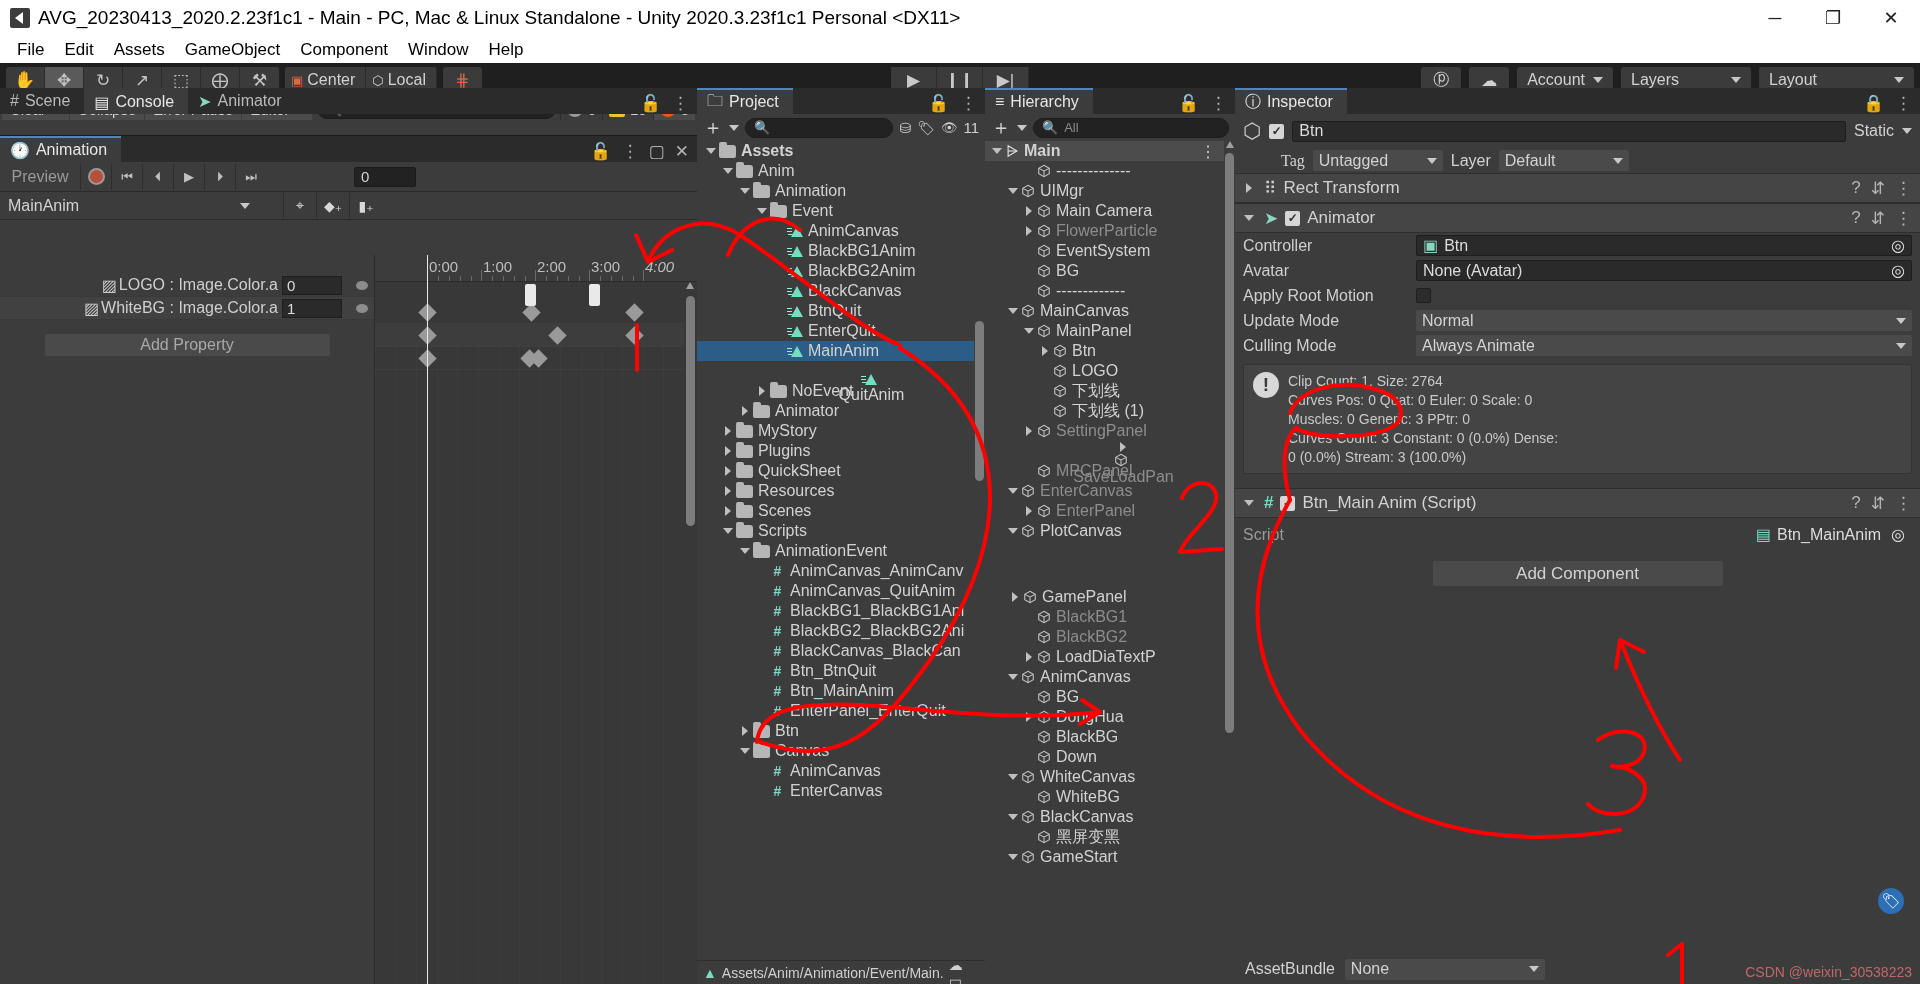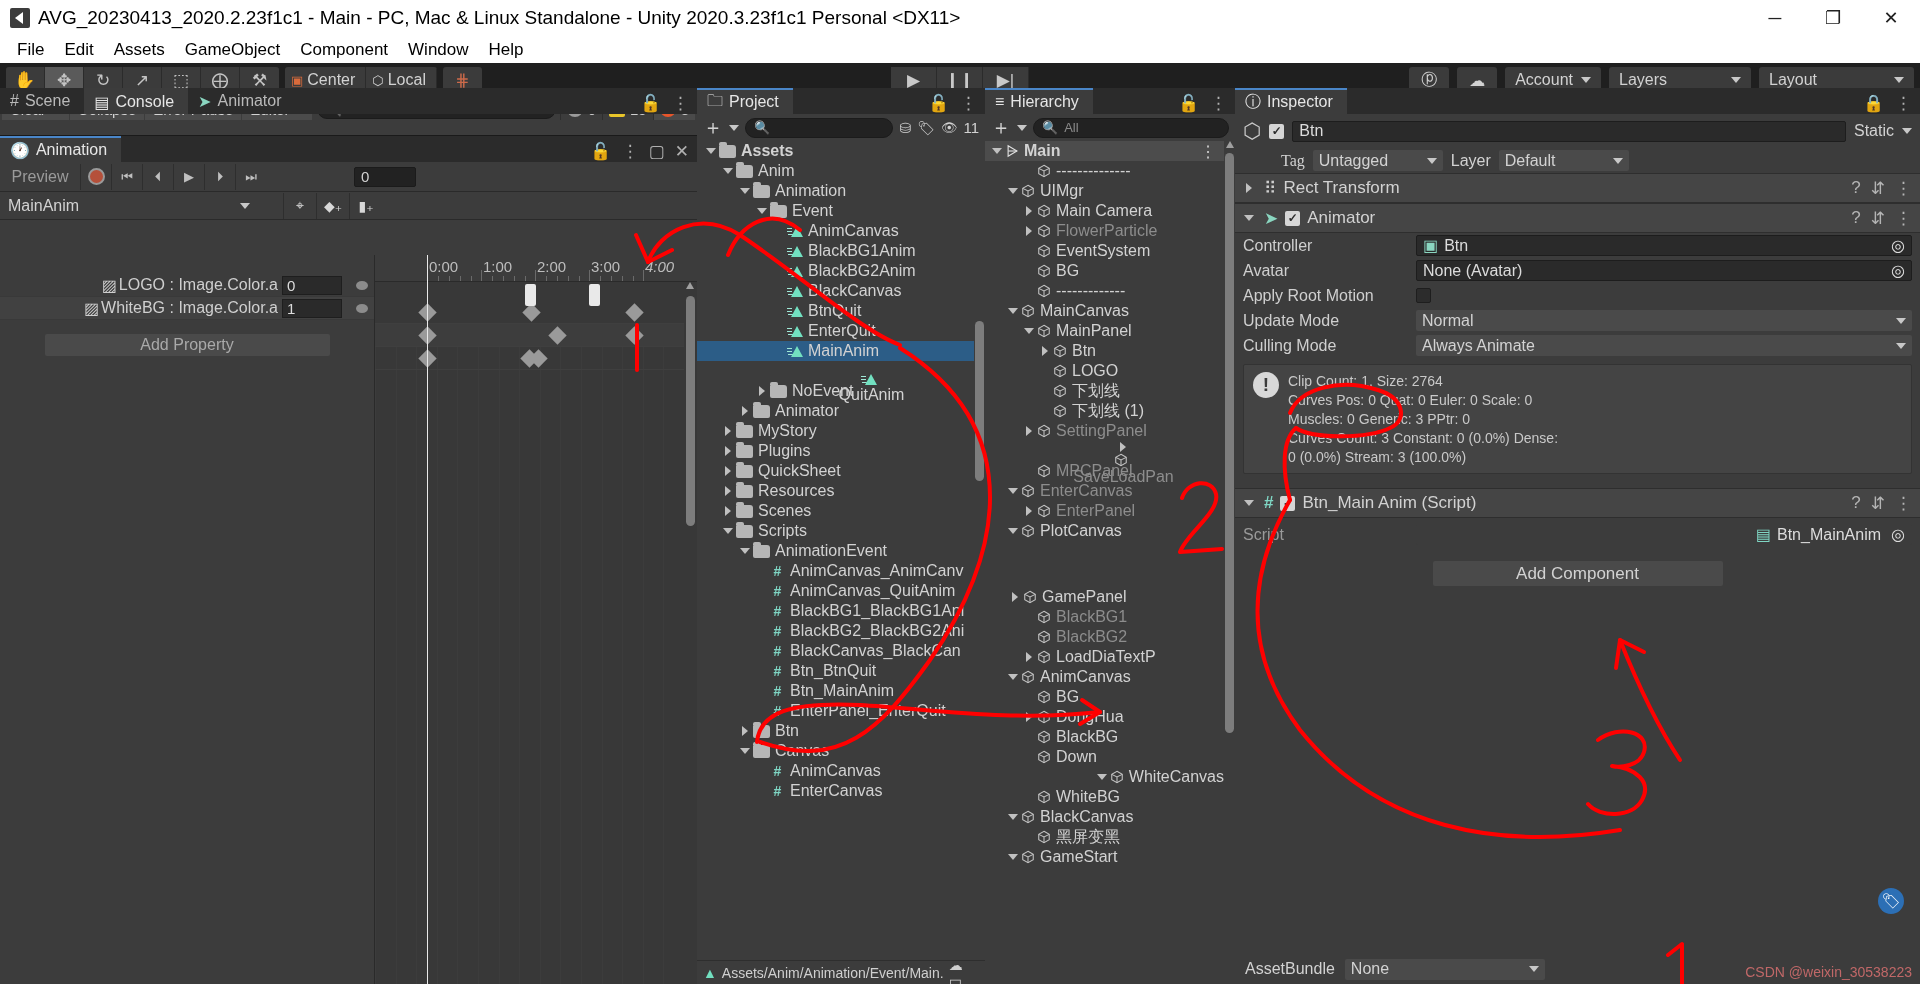--- a/index.html
+++ b/index.html
@@ -225,21 +225,21 @@
       <div class="ctb">▶|</div>
     </div>
 
     <div class="right-tools">
       <div class="rtb icon">ⓟ</div>
       <div class="rtb icon">☁</div>
       <div class="rtb">
         <span>Account</span>
         <span class="caret"></span>
       </div>
-      <div class="rtb" style="width:142px;justify-content:space-between;">
+      <div class="rtb" style="width:130px;justify-content:space-between;">
         <span>Layers</span>
         <span class="caret"></span>
       </div>
       <div class="rtb" style="width:155px;justify-content:space-between;">
         <span>Layout</span>
         <span class="caret"></span>
       </div>
     </div>
   </div>
 
@@ -917,21 +917,21 @@
         <div class="hrow" style="padding-left: 38px;">
           <span class="tri"></span>
           <span class="cube">
             <svg width="14" height="14" viewBox="0 0 16 16">
               <path d="M8 1.5 L14 5 L14 11 L8 14.5 L2 11 L2 5 Z" fill="none" stroke="#c4c4c4" stroke-width="1.2"></path>
               <path d="M2 5 L8 8 L14 5 M8 8 L8 14.5" fill="none" stroke="#c4c4c4" stroke-width="1.2"></path>
             </svg>
           </span>
           <span>Down</span>
         </div>
-        <div class="hrow" style="padding-left: 22px; justify-content: flex-end;">
+        <div class="hrow" style="padding-left: 22px;">
           <span class="tri down"></span>
           <span class="cube">
             <svg width="14" height="14" viewBox="0 0 16 16">
               <path d="M8 1.5 L14 5 L14 11 L8 14.5 L2 11 L2 5 Z" fill="none" stroke="#c4c4c4" stroke-width="1.2"></path>
               <path d="M2 5 L8 8 L14 5 M8 8 L8 14.5" fill="none" stroke="#c4c4c4" stroke-width="1.2"></path>
             </svg>
           </span>
           <span>WhiteCanvas</span>
         </div>
         <div class="hrow" style="padding-left: 38px;">

